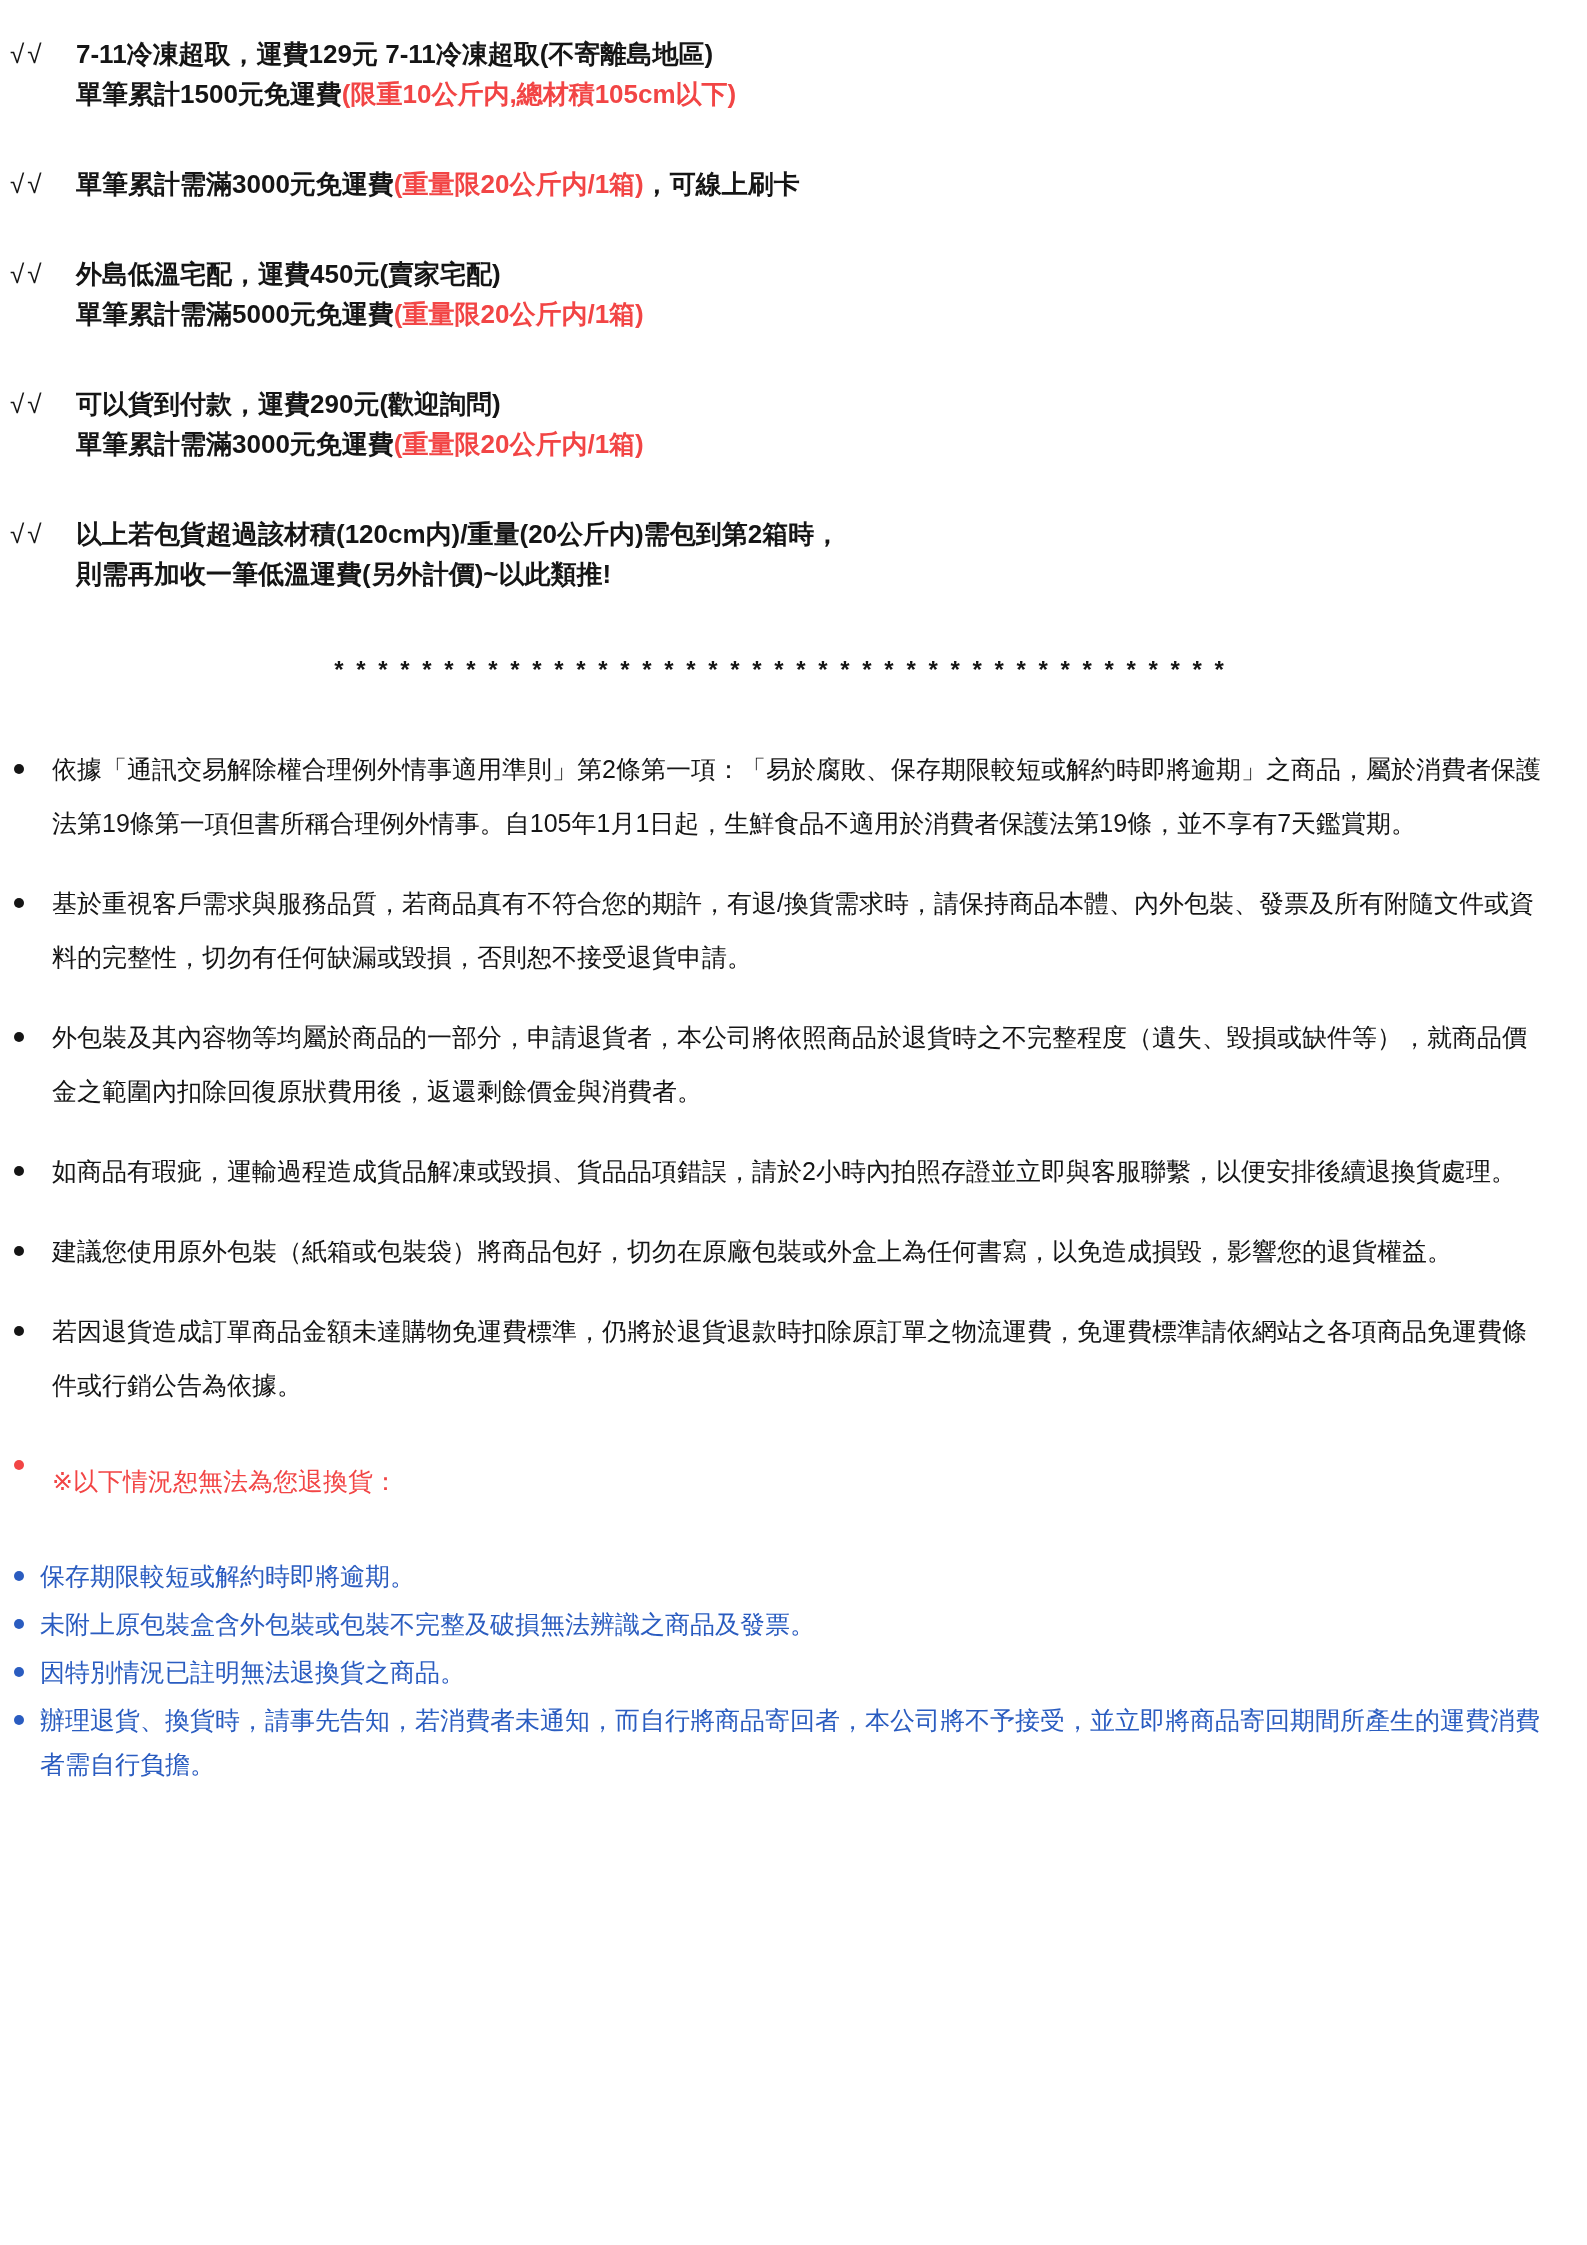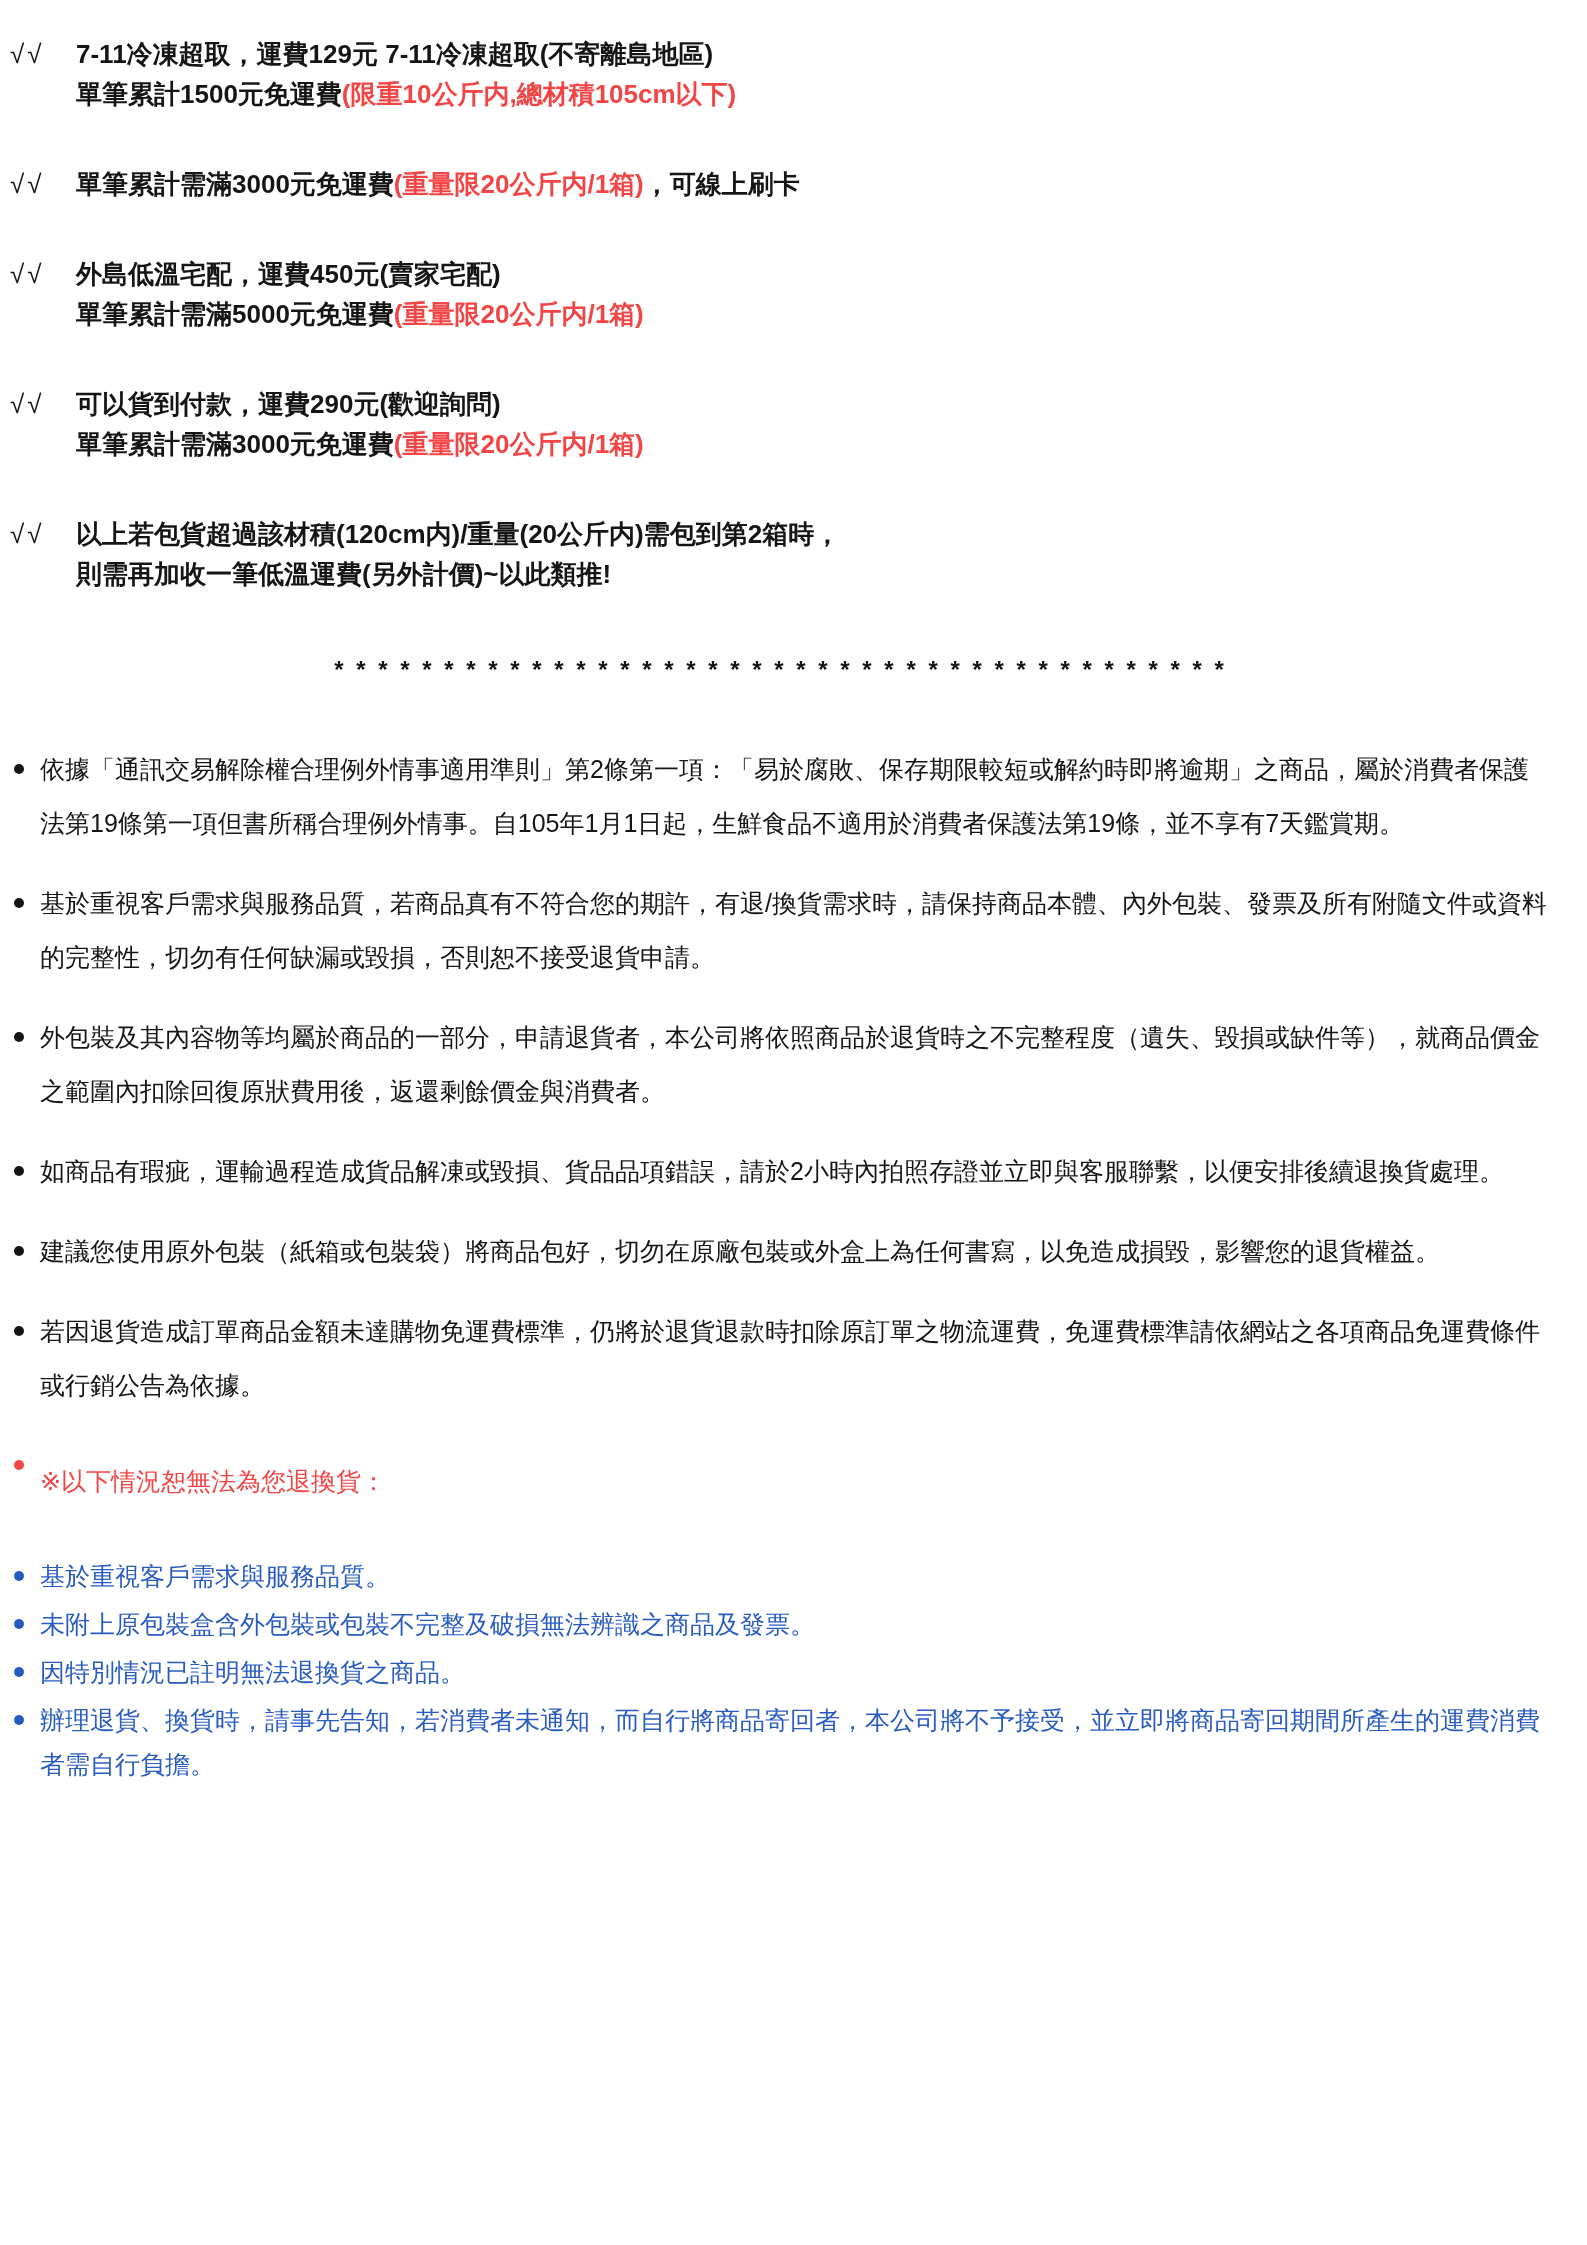--- a/index.html
+++ b/index.html
@@ -45,20 +45,21 @@
   }
 
   
   ul{list-style:none;}
   .policy-list{margin-bottom:46px;}
   .policy-list li{
     display:flex;
     font-size:25px;
     line-height:54px;
     margin-bottom:26px;
+    gap:12px;
   }
   .policy-list li.red-item{margin-top:18px;}
   .dot{
     flex:0 0 10px;
     width:10px;height:10px;
     border-radius:50%;
     background:var(--black);
     margin:22px 16px 0 4px;
   }
   .red-item .dot{background:var(--red);}
@@ -157,21 +158,21 @@
           <span class="dot"></span>
           <span class="policy-text red">※以下情況恕無法為您退換貨：</span>
         </li>
     </ul>
   </section>
 
   <section>
     <ul class="no-return-list">
       <li>
           <span class="dot"></span>
-          <span class="policy-text">基於重視客戶需求與服務品質。</span>
+          <span class="policy-text">保存期限較短或解約時即將逾期。</span>
         </li>
       <li>
           <span class="dot"></span>
           <span class="policy-text">未附上原包裝盒含外包裝或包裝不完整及破損無法辨識之商品及發票。</span>
         </li>
       <li>
           <span class="dot"></span>
           <span class="policy-text">因特別情況已註明無法退換貨之商品。</span>
         </li>
       <li>

